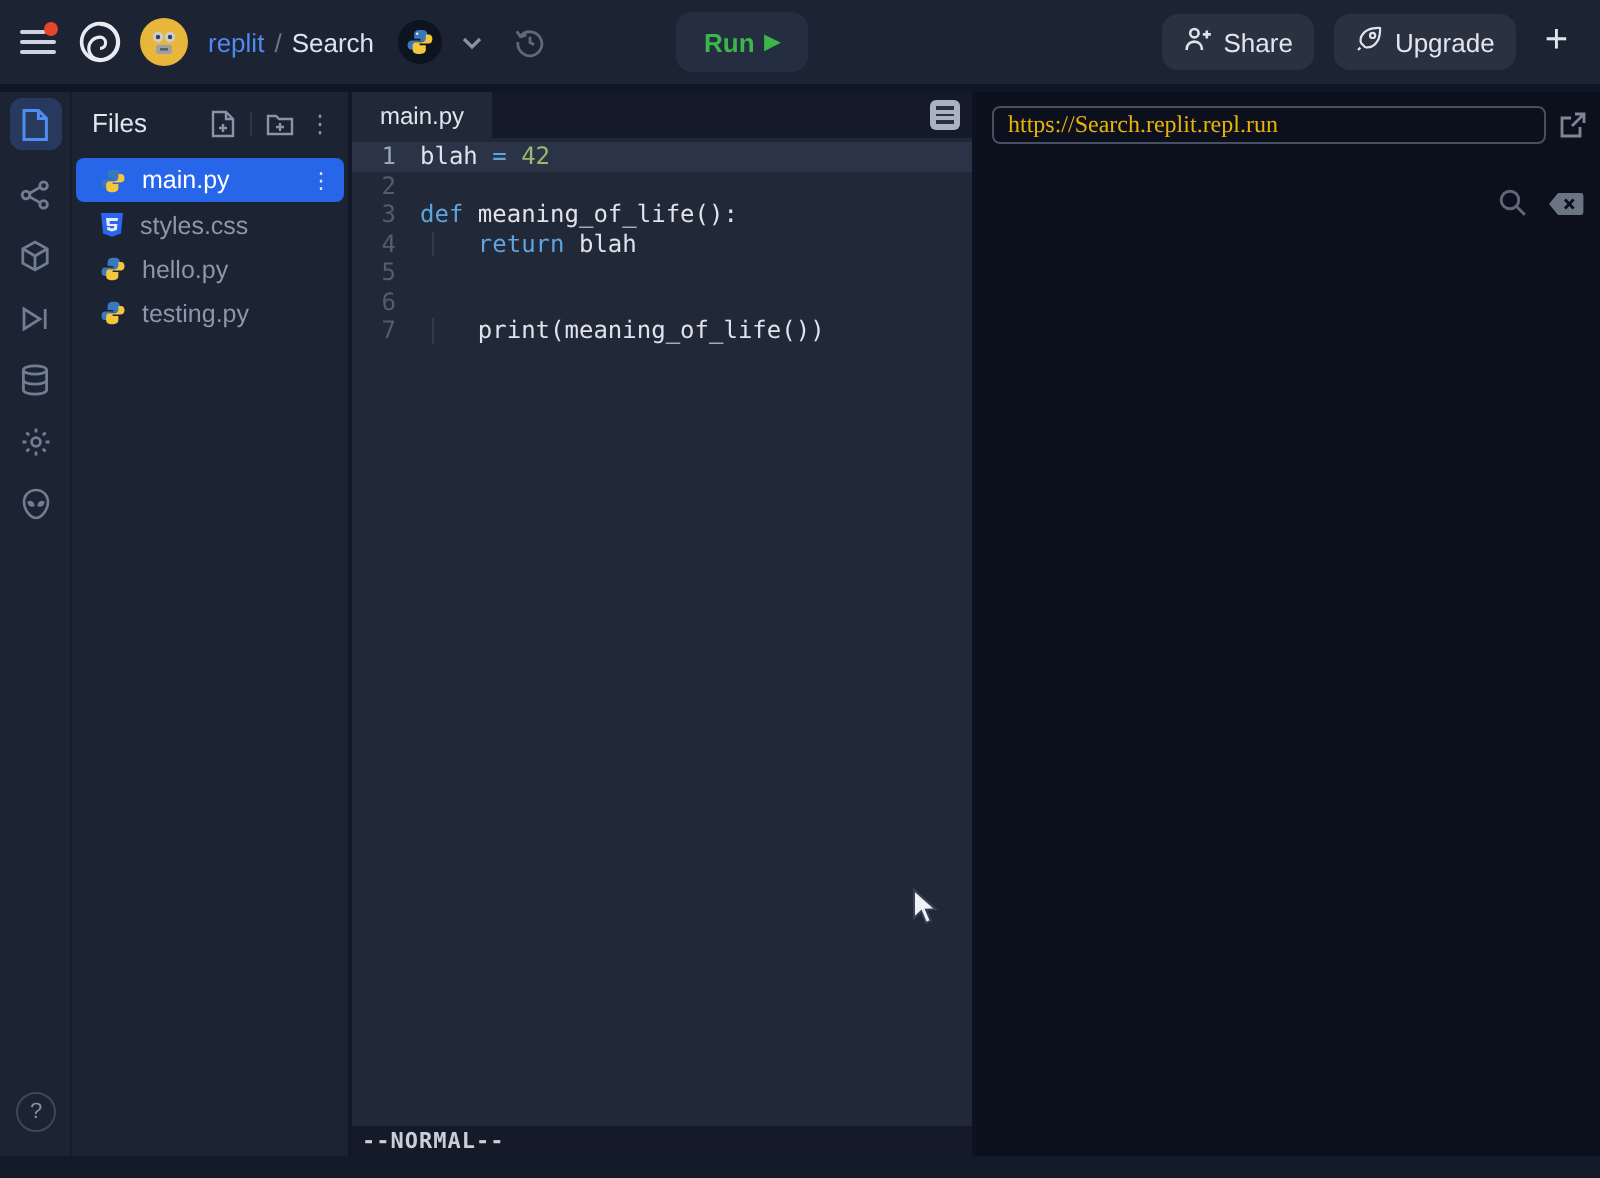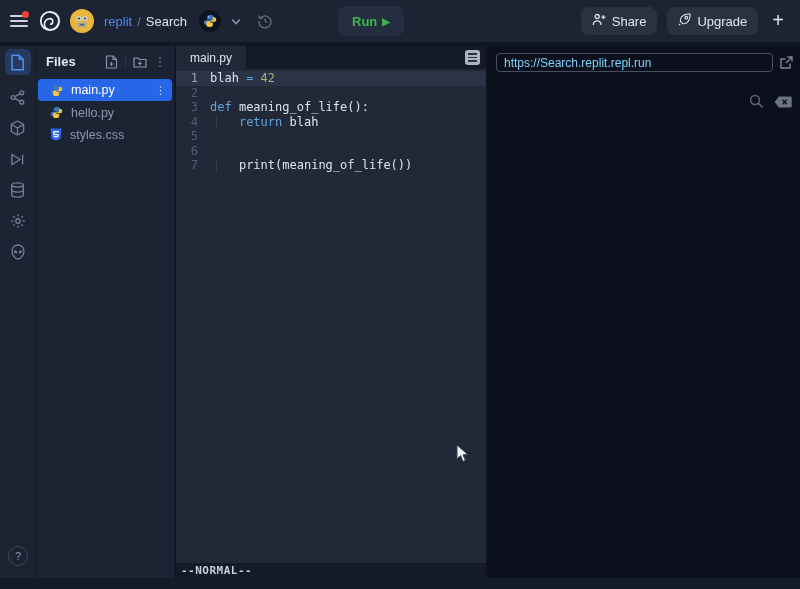--- a/index.html
+++ b/index.html
@@ -71,21 +71,21 @@
     border:1px solid #3e4757; border-radius:50%; color:#8a94a6;
     font-size:11px; display:flex; align-items:center; justify-content:center; cursor:pointer;
   }
 
   
   .files-panel {
     width:140px; background:#1c2333; border-right:2px solid #10182a;
     padding-top:8px; font-size:12.5px;
   }
   .files-header { display:flex; align-items:center; padding:0 8px 10px 10px; }
-  .files-title { font-weight:bold; font-size:13px; color:#e3e8ef; }
+  .files-title { font-weight:normal; font-size:13px; color:#e3e8ef; }
   .files-header .hdr-icons { margin-left:auto; display:flex; align-items:center; gap:7px; color:#8a94a6; }
   .hdr-icon { cursor:pointer; display:flex; align-items:center; }
   .hdr-divider { width:1px; height:12px; background:#2d3547; }
   .kebab { font-size:12px; color:#8a94a6; cursor:pointer; letter-spacing:0; }
 
   .file-row {
     display:flex; align-items:center; gap:8px; height:21px; padding:0 6px 0 14px;
     color:#8c97a9; cursor:pointer; margin:0 0 1px 0;
   }
   .file-row.selected {
@@ -122,22 +122,22 @@
     height:15px; background:#141a28; display:flex; align-items:center;
     font-size:11px; font-weight:bold; color:#c8cfd9; padding-left:5px; letter-spacing:.5px;
     font-family:"DejaVu Sans Mono", monospace;
   }
 
   
   .console-pane { flex:1; background:#0b101c; position:relative; font-family:"DejaVu Sans Mono", monospace; }
   .url-row { display:flex; align-items:center; padding:7px 6px 0 8px; gap:6px; }
   .url-box {
     flex:1; height:19px; border:1px solid #454e63; border-radius:4px;
-    color:#7dd3fc; font-size:12px; display:flex; align-items:center; padding:0 7px;
-    font-family:Liberation Sans, sans-serif; overflow:hidden; white-space:nowrap; cursor:text;
+    color:#eab308; font-size:12px; display:flex; align-items:center; padding:0 7px;
+    font-family:Liberation Serif, serif; overflow:hidden; white-space:nowrap; cursor:text;
   }
   .ext-link { color:#7d8798; display:flex; align-items:center; cursor:pointer; }
   .console-out { padding:18px 0 0 15px; font-size:12.5px; color:#e8ebf0; }
   .console-tools { position:absolute; right:8px; top:48px; display:flex; align-items:center; gap:10px; color:#5e6878; }
   .console-tools .tool { cursor:pointer; display:flex; align-items:center; }
   .prompt-line { display:flex; align-items:center; margin-top:2px; height:18px; }
   .prompt-char { color:#e35426; font-weight:bold; font-size:12px; margin-right:5px; }
   .cursor-box { width:9px; height:15px; border:1.5px solid #b9c2d0; display:inline-block; }
 
   
@@ -320,32 +320,39 @@
       <div class="file-list">
           <div class="file-row selected">
             <svg width="13" height="13" viewBox="0 0 14 14">
               <path fill="#3b77bc" d="M6.9 1C5 1 4.1 1.9 4.1 3.2V5.4h3.1v.8H2.7C1.4 6.2.8 7.3.8 8.6c0 1.2.6 2.2 1.9 2.2h1.4V8.9c0-1.2 1-2 2.2-2h2.6c1.1 0 1.8-.8 1.8-1.9V3.2C10.7 1.9 9.8 1 8.2 1z"></path>
               <path fill="#f4c63e" d="M7.1 13c1.9 0 2.8-.9 2.8-2.2V8.6H6.8v-.8h4.5c1.3 0 1.9-1.1 1.9-2.4 0-1.2-.6-2.2-1.9-2.2h-1.4v1.9c0 1.2-1 2-2.2 2H5.1c-1.1 0-1.8.8-1.8 1.9v1.8C3.3 12.1 4.2 13 5.8 13z"></path>
             </svg>
             <span class="file-name">main.py</span>
             <span class="row-kebab">⋮</span>
           </div>
           <div class="file-row">
+            <svg width="12" height="13" viewBox="0 0 12 13">
+              <path d="M0.5 0.5 H11.5 L10.5 10.8 L6 12.4 L1.5 10.8 Z" fill="#2c65f0"></path>
+              <path d="M3 3 H9 L8.8 4.5 H4.8 L4.9 6 H8.7 L8.4 9 L6 9.8 L3.6 9 L3.5 7.6 H5 L5.05 8 L6 8.3 L6.95 8 L7.1 7 H3.4 Z" fill="#e8ecf4"></path>
+            </svg>
+            <span class="file-name">styles.css</span>
+          </div>
+          <div class="file-row">
             <svg width="13" height="13" viewBox="0 0 14 14">
               <path fill="#3b77bc" d="M6.9 1C5 1 4.1 1.9 4.1 3.2V5.4h3.1v.8H2.7C1.4 6.2.8 7.3.8 8.6c0 1.2.6 2.2 1.9 2.2h1.4V8.9c0-1.2 1-2 2.2-2h2.6c1.1 0 1.8-.8 1.8-1.9V3.2C10.7 1.9 9.8 1 8.2 1z"></path>
               <path fill="#f4c63e" d="M7.1 13c1.9 0 2.8-.9 2.8-2.2V8.6H6.8v-.8h4.5c1.3 0 1.9-1.1 1.9-2.4 0-1.2-.6-2.2-1.9-2.2h-1.4v1.9c0 1.2-1 2-2.2 2H5.1c-1.1 0-1.8.8-1.8 1.9v1.8C3.3 12.1 4.2 13 5.8 13z"></path>
             </svg>
             <span class="file-name">hello.py</span>
           </div>
           <div class="file-row">
-            <svg width="12" height="13" viewBox="0 0 12 13">
-              <path d="M0.5 0.5 H11.5 L10.5 10.8 L6 12.4 L1.5 10.8 Z" fill="#2c65f0"></path>
-              <path d="M3 3 H9 L8.8 4.5 H4.8 L4.9 6 H8.7 L8.4 9 L6 9.8 L3.6 9 L3.5 7.6 H5 L5.05 8 L6 8.3 L6.95 8 L7.1 7 H3.4 Z" fill="#e8ecf4"></path>
-            </svg>
-            <span class="file-name">styles.css</span>
+            <svg width="13" height="13" viewBox="0 0 14 14">
+              <path fill="#3b77bc" d="M6.9 1C5 1 4.1 1.9 4.1 3.2V5.4h3.1v.8H2.7C1.4 6.2.8 7.3.8 8.6c0 1.2.6 2.2 1.9 2.2h1.4V8.9c0-1.2 1-2 2.2-2h2.6c1.1 0 1.8-.8 1.8-1.9V3.2C10.7 1.9 9.8 1 8.2 1z"></path>
+              <path fill="#f4c63e" d="M7.1 13c1.9 0 2.8-.9 2.8-2.2V8.6H6.8v-.8h4.5c1.3 0 1.9-1.1 1.9-2.4 0-1.2-.6-2.2-1.9-2.2h-1.4v1.9c0 1.2-1 2-2.2 2H5.1c-1.1 0-1.8.8-1.8 1.9v1.8C3.3 12.1 4.2 13 5.8 13z"></path>
+            </svg>
+            <span class="file-name">testing.py</span>
           </div>
         </div>
     </aside>
 
     <section class="editor-pane">
       <div class="tab-bar">
         <div class="tab">main.py</div>
         <div class="editor-menu-icon">
             <i></i>
             <i></i>

